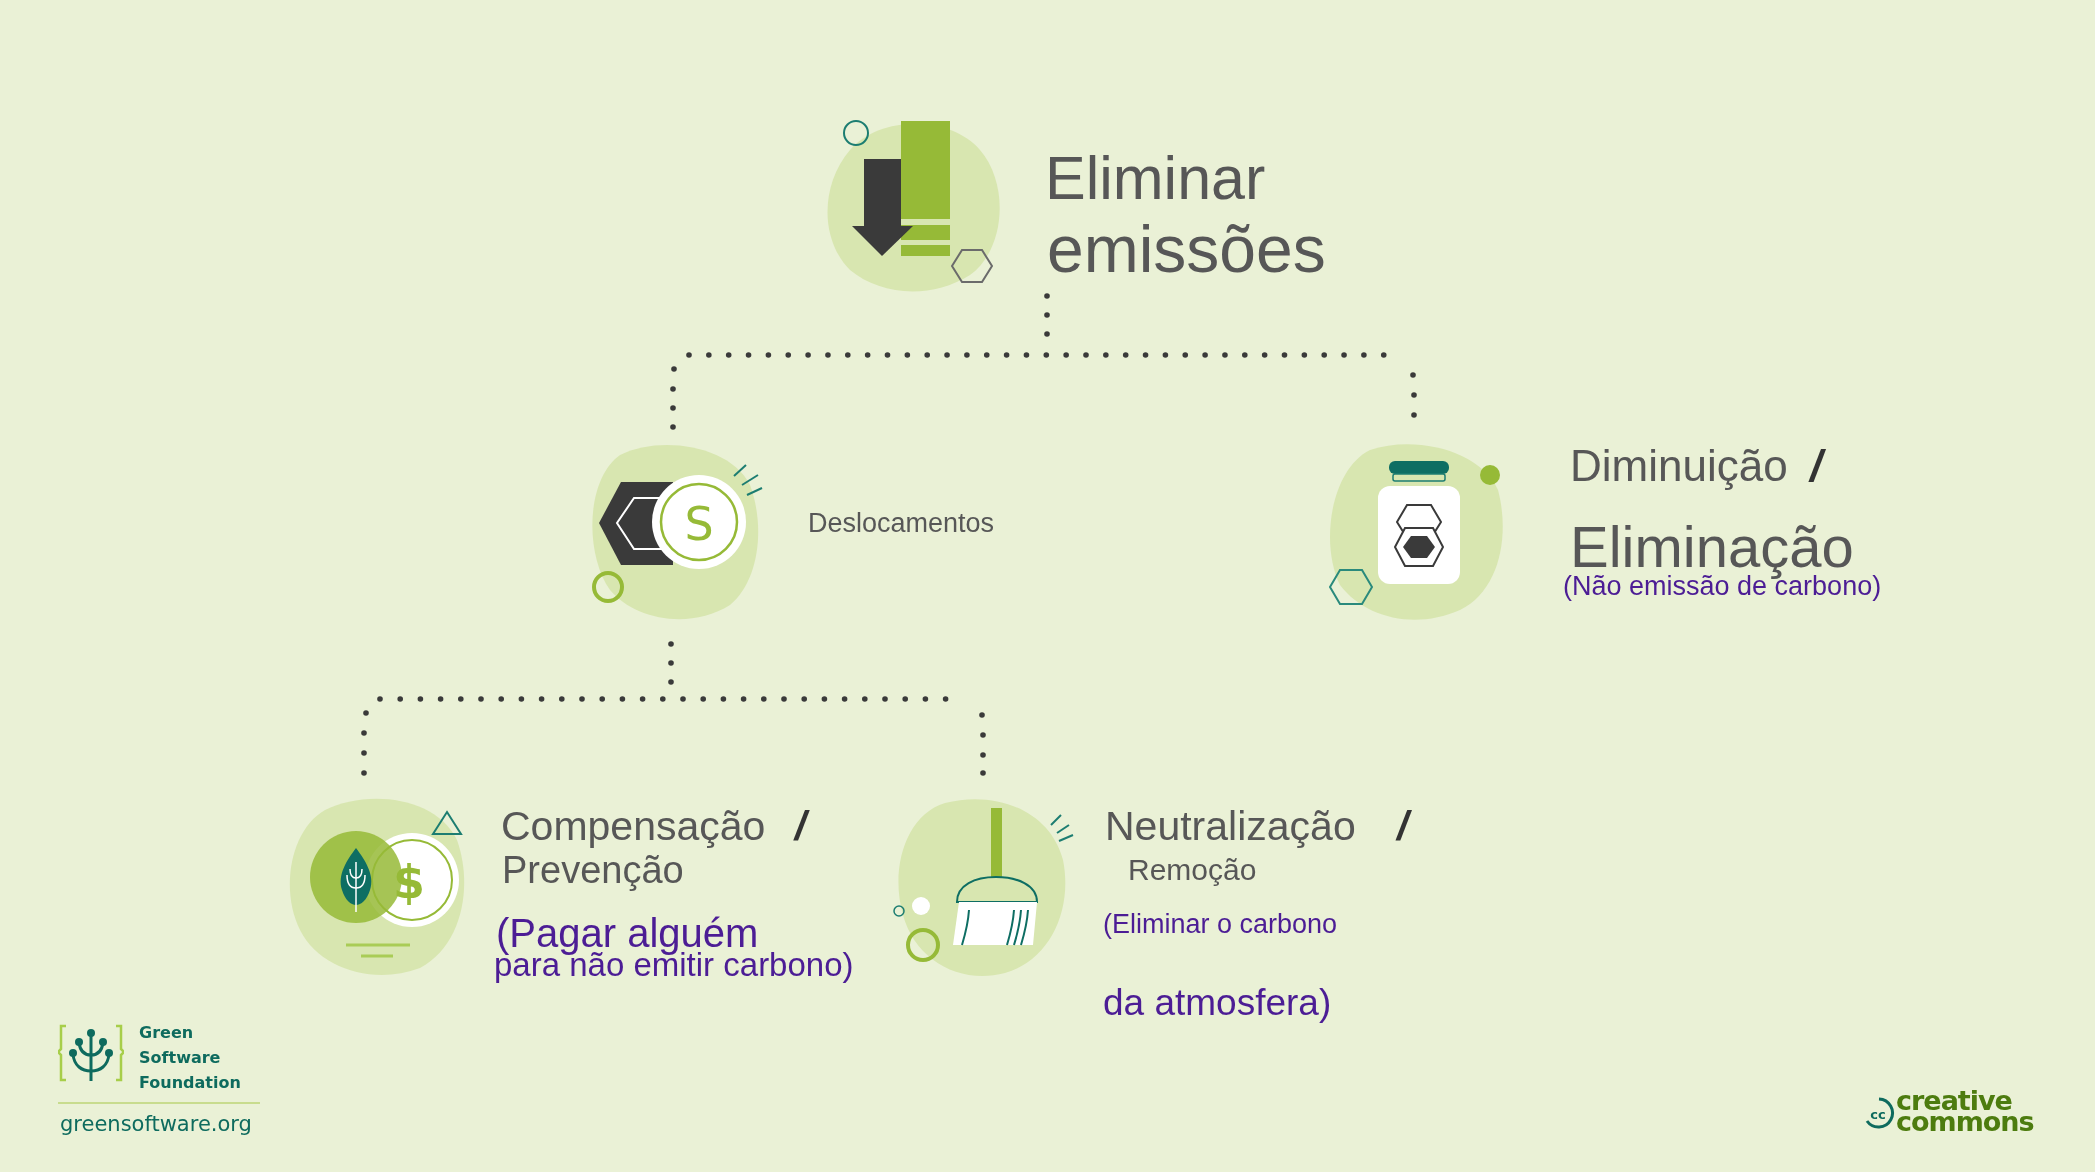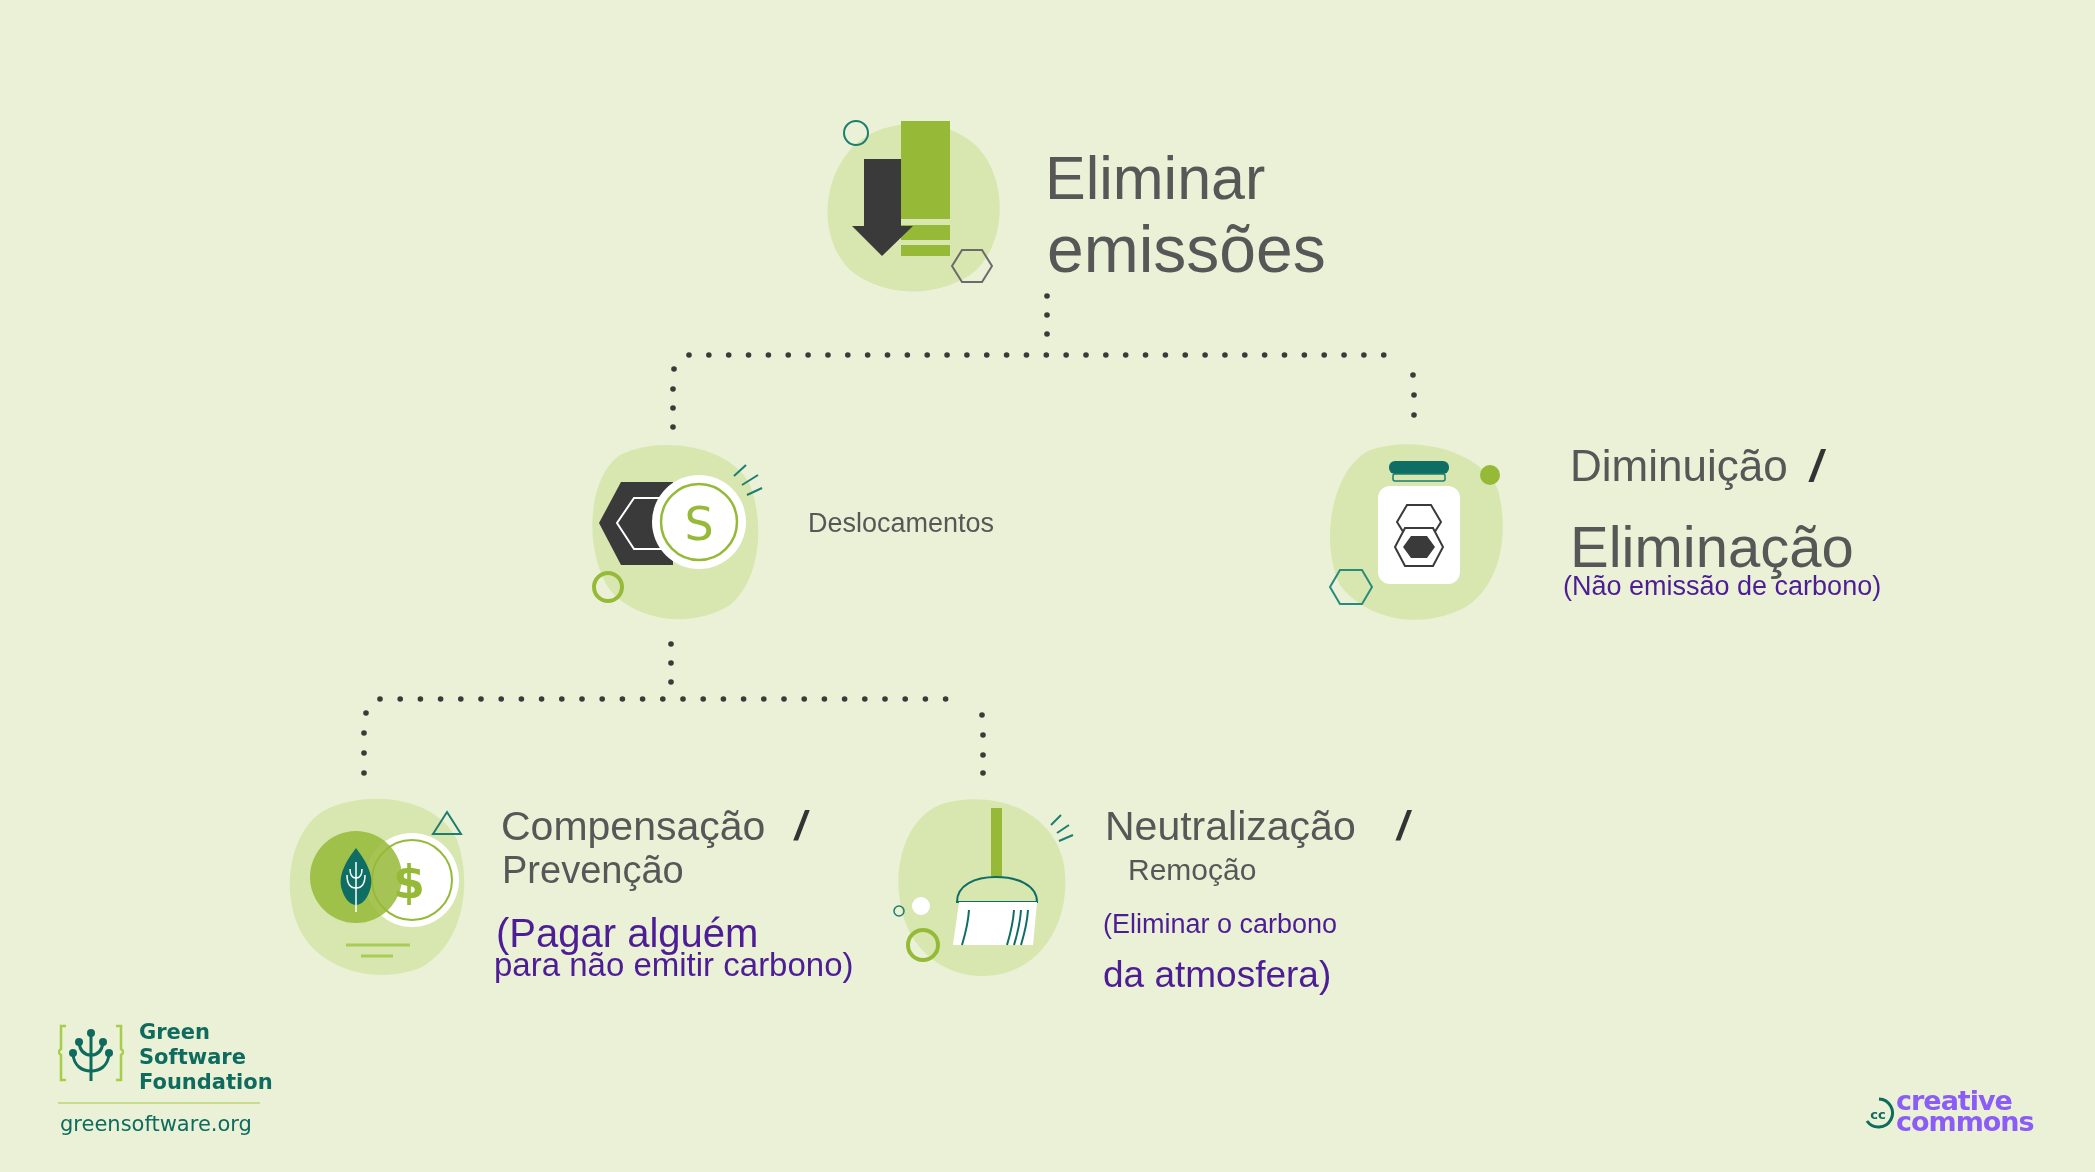--- a/index.html
+++ b/index.html
@@ -6,23 +6,23 @@
   body {
     width:2095px; height:1172px; position:relative; overflow:hidden;
     background:#EAF1D6;
     font-family:"Liberation Sans", "DejaVu Sans", sans-serif;
   }
   .abs { position:absolute; }
   svg.layer { position:absolute; left:0; top:0; }
   .title { color:#575757; white-space:nowrap; line-height:1; }
   .sub { color:#4c1d95; white-space:nowrap; line-height:1; }
   .slash { color:#333; font-weight:bold; font-style:italic; }
-  .gsf-text { color:#0E6B5E; font-family:"DejaVu Sans", sans-serif; font-weight:bold; font-size:21px; line-height:25px; }
+  .gsf-text { color:#0E6B5E; font-family:"DejaVu Sans", sans-serif; font-weight:bold; font-size:16px; line-height:25px; }
   .gsf-url { color:#0E6B5E; font-family:"DejaVu Sans", sans-serif; font-size:21px; }
-  .cc-text { color:#8b5cf6; font-family:"DejaVu Sans", sans-serif; font-weight:bold; font-size:27px; line-height:21px; letter-spacing:-1px; }
+  .cc-text { color:#4d7c0f; font-family:"DejaVu Sans", sans-serif; font-weight:bold; font-size:27px; line-height:21px; letter-spacing:-1px; }
 </style>
 </head>
 <body>
 
 <svg class="layer" width="2095" height="1172">
   <g fill="#3A3A3A">
 
     <g>
       <circle cx="1047" cy="296" r="2.8"></circle>
         <circle cx="1047" cy="315" r="2.8"></circle>
@@ -215,21 +215,21 @@
   <line x1="166" y1="30" x2="176" y2="20" stroke="#1C7D71" stroke-width="2"></line>
   <line x1="172" y1="38" x2="184" y2="30" stroke="#1C7D71" stroke-width="2"></line>
   <line x1="174" y1="46" x2="188" y2="40" stroke="#1C7D71" stroke-width="2"></line>
 </svg>
 <div class="abs title" style="left:1105px;top:806px;font-size:41px">
   <span>Neutralização</span>
   <span class="slash" style="margin-left:30px">/</span>
 </div>
 <div class="abs title" style="left:1128px;top:855px;font-size:30px">Remoção</div>
 <div class="abs sub" style="left:1103px;top:911px;font-size:27px">(Eliminar o carbono</div>
-<div class="abs sub" style="left:1103px;top:956px;font-size:37px">da atmosfera)</div>
+<div class="abs sub" style="left:1103px;top:984px;font-size:37px">da atmosfera)</div>
 
 <div class="abs" style="left:58px;top:1020px;width:210px;height:125px">
   <svg class="abs" style="left:0;top:4px" width="66" height="60" viewBox="0 0 66 60">
     <path d="M8 2 L3 2 L3 25 L0 28 L3 31 L3 56 L8 56" fill="none" stroke="#A7CE4A" stroke-width="2.5"></path>
     <path d="M58 2 L63 2 L63 25 L66 28 L63 31 L63 56 L58 56" fill="none" stroke="#A7CE4A" stroke-width="2.5"></path>
     <line x1="33" y1="10" x2="33" y2="57" stroke="#0E6B5E" stroke-width="3"></line>
     <circle cx="33" cy="9" r="4" fill="#0E6B5E"></circle>
     <path d="M21 18 C22 28 27 31 33 31 C39 31 44 28 45 18" fill="none" stroke="#0E6B5E" stroke-width="3"></path>
     <circle cx="21" cy="18" r="4" fill="#0E6B5E"></circle>
     <circle cx="45" cy="18" r="4" fill="#0E6B5E"></circle>

